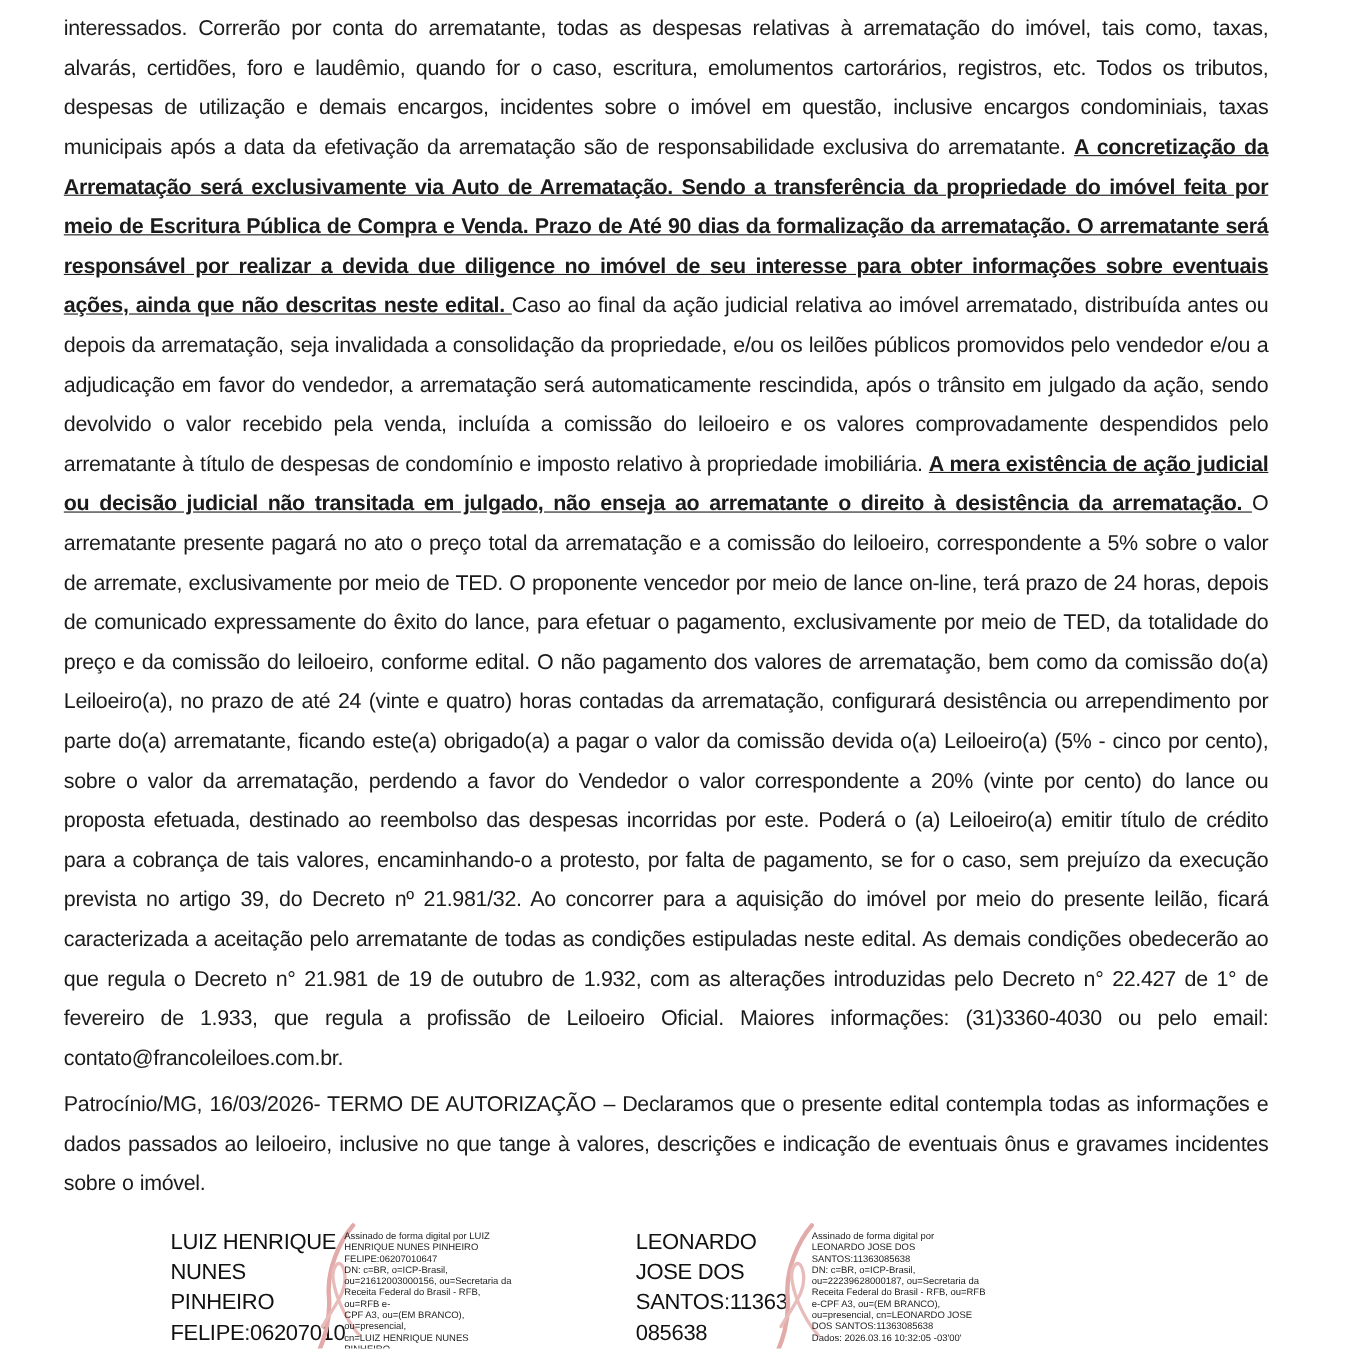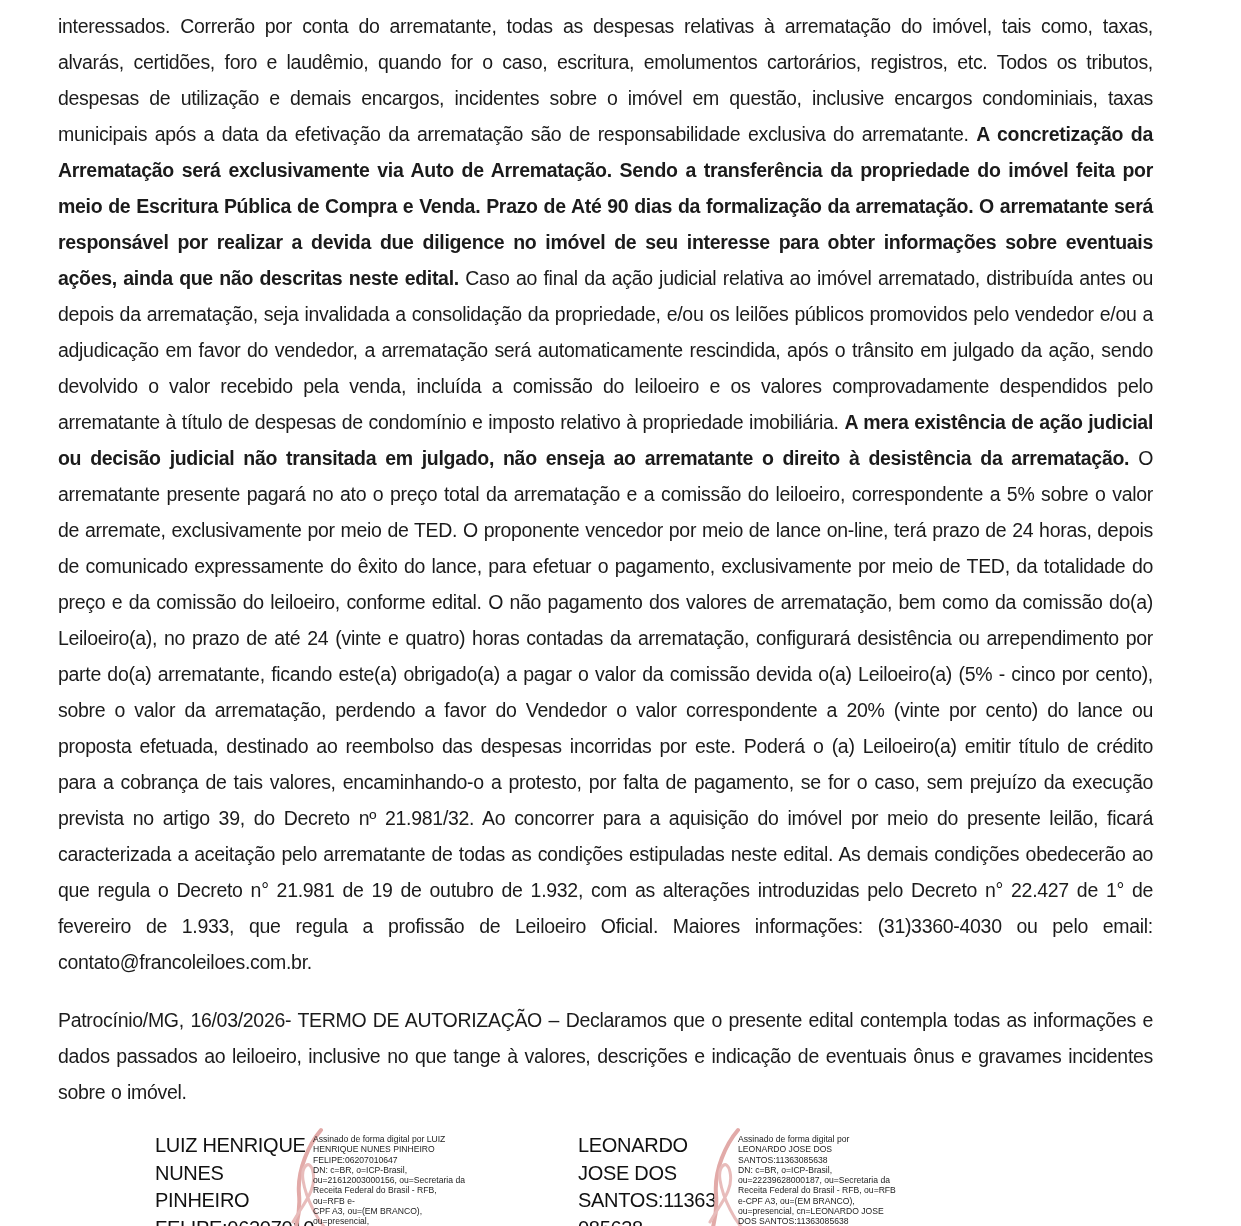--- a/index.html
+++ b/index.html
@@ -18,23 +18,23 @@
   .page {
     padding: 8px 88px 0 58px;
   }
   .body-text {
     font-size: 19.5px;
     line-height: 36px;
     text-align: justify;
     letter-spacing: -0.3px;
     word-spacing: 0.5px;
   }
-  .body-text b { font-weight: bold; }
+  .body-text b { font-weight: bold; text-decoration: underline; }
   .para-authorization {
-    margin-top: 22px;
+    margin-top: 6px;
   }
   
   .sig-area {
     position: relative;
     height: 132px;
     margin-top: 14px;
     width: 1241px;
   }
   .sig-name {
     position: absolute;

